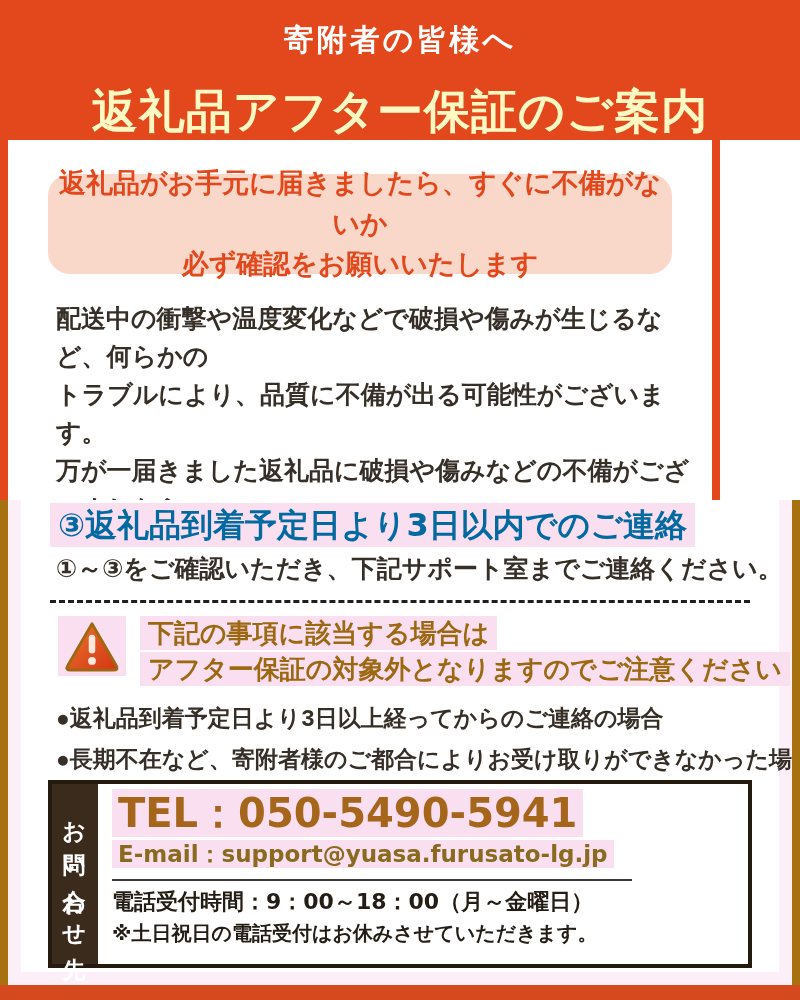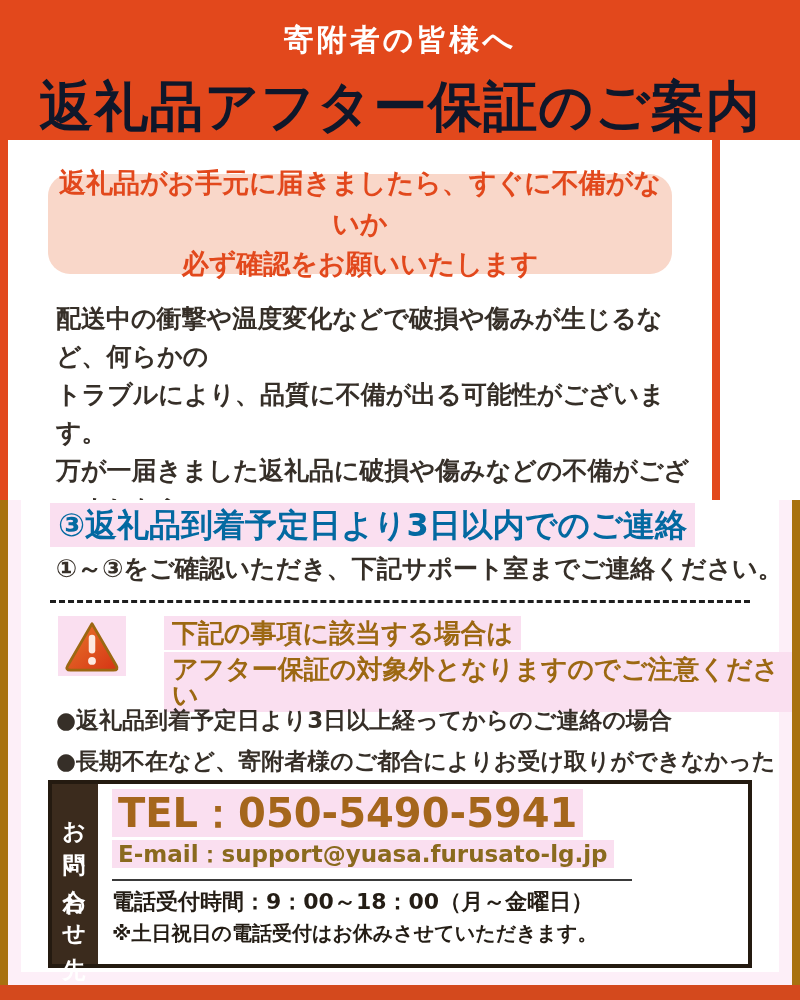--- a/index.html
+++ b/index.html
@@ -10,21 +10,21 @@
   }
   
   .header{
     position:absolute;top:0;left:0;width:800px;height:140px;
     background:#E2481C;text-align:center;
   }
   .header-sub{
     padding-top:20px;font-size:30px;font-weight:bold;color:#ffffff;letter-spacing:3px;
   }
   .header-title{
-    margin-top:10px;font-size:54px;font-weight:bold;color:#0f172a;letter-spacing:1px;
+    margin-top:20px;font-size:46px;font-weight:bold;color:#fef9c3;letter-spacing:1px;
   }
   
   .upper{
     position:absolute;top:140px;left:0;width:720px;height:360px;
     background:#ffffff;box-sizing:border-box;
     border-left:8px solid #E2481C;border-right:8px solid #E2481C;
   }
   .notice-box{
     margin:34px 40px 0 40px;height:100px;background:#F9D7C9;border-radius:22px;
     display:flex;flex-direction:column;justify-content:center;text-align:center;
@@ -52,24 +52,24 @@
     position:absolute;top:52px;left:48px;font-size:25px;font-weight:600;color:#362F28;
   }
   .dashline{
     position:absolute;top:100px;left:42px;right:42px;height:0;
     border-top:3px dashed #1E1E1E;
   }
   .warning{
     position:absolute;top:116px;left:50px;display:flex;gap:14px;align-items:flex-start;
   }
   .warn-icon{background:#FADFF0;padding:3px 5px;line-height:0;}
-  .warn-text{font-size:26px;font-weight:bold;color:#9C6812;line-height:1.0;margin-left:24px;}
+  .warn-text{font-size:26px;font-weight:bold;color:#9C6812;line-height:1.0;}
   .warn-text span{display:inline-block;background:#FADFF0;padding:4px 8px;margin-bottom:2px;}
   .exclusions{
-    position:absolute;top:200px;left:48px;font-size:23px;font-weight:600;color:#362F28;line-height:41px;
+    position:absolute;top:200px;left:48px;font-size:23px;font-weight:600;color:#362F28;line-height:41px;font-family:Liberation Mono, monospace;
   }
   
   .contact-box{
     position:absolute;top:280px;left:40px;width:704px;height:188px;
     background:#ffffff;border:4px solid #241A10;box-sizing:border-box;display:flex;
   }
   .contact-side{
     width:46px;background:#3B2B1D;display:flex;align-items:center;justify-content:center;
   }
   .contact-side span{

